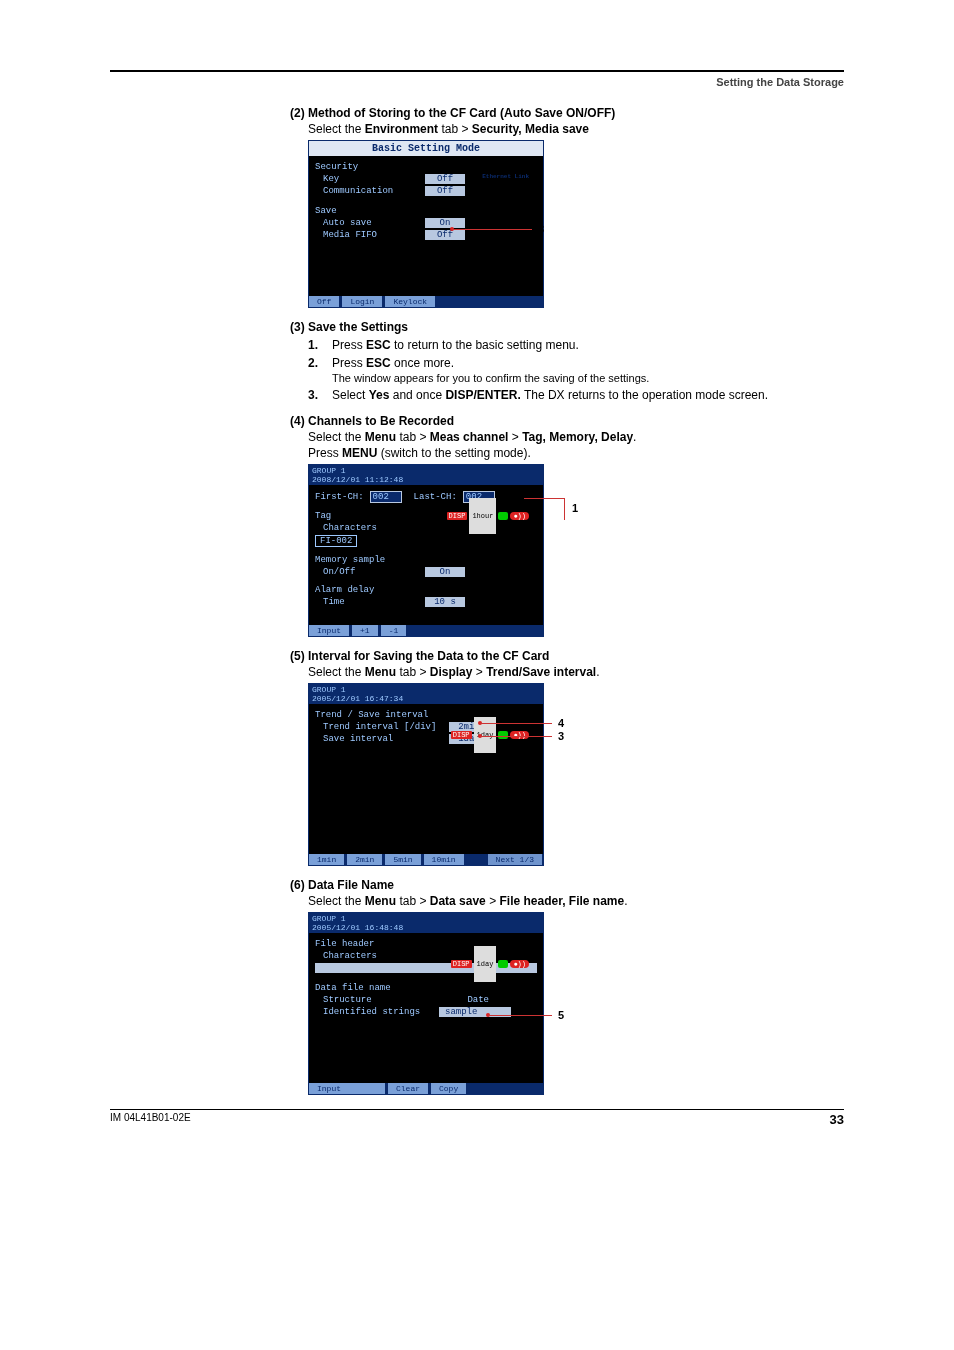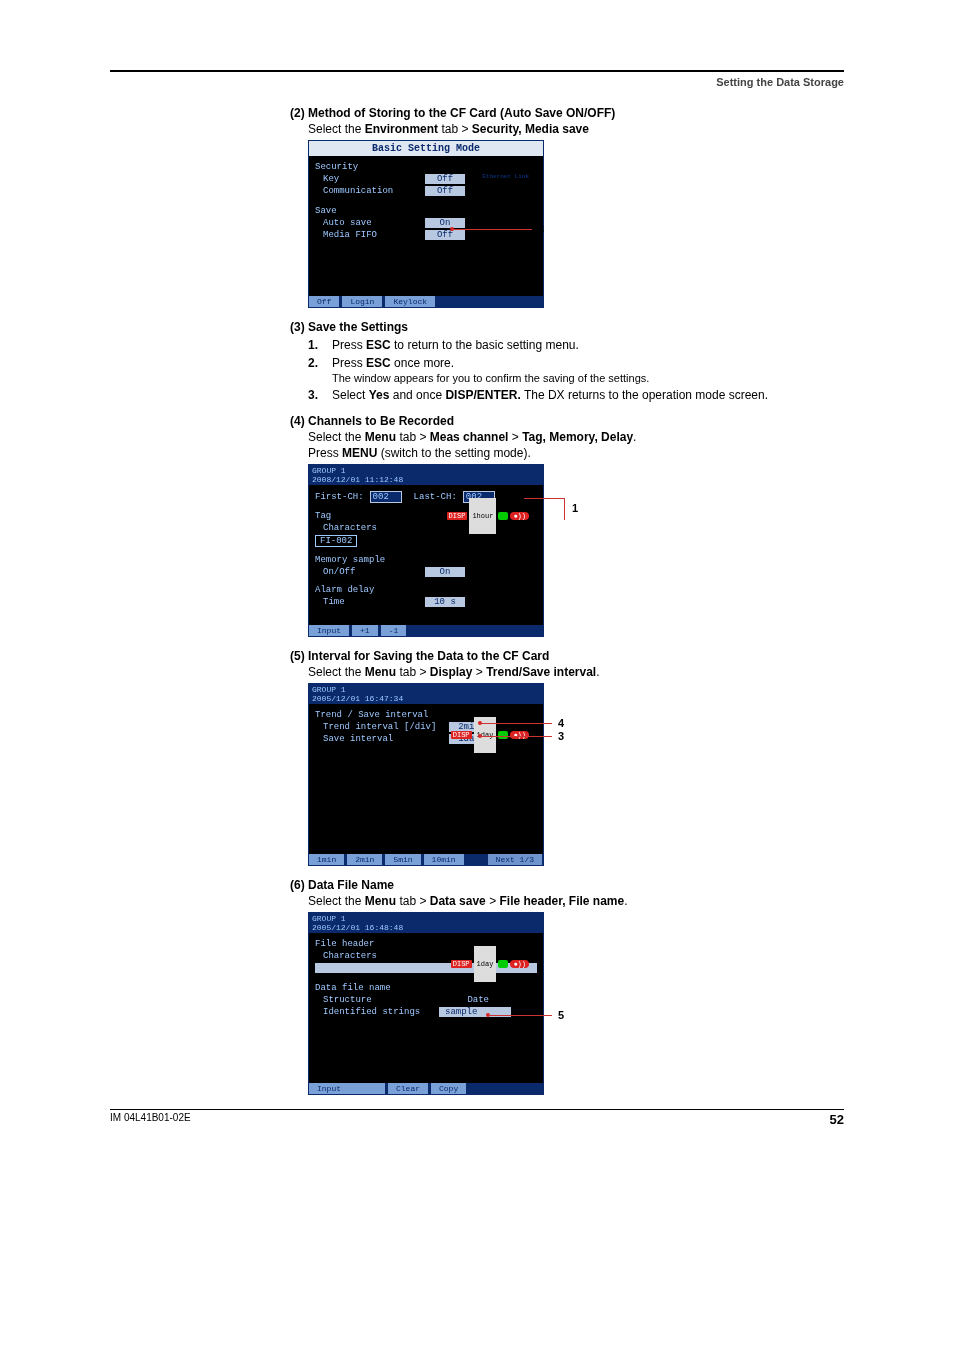--- a/index.html
+++ b/index.html
@@ -454,15 +454,15 @@
         </div>
       </div>
       <div class="note-dot" style="left:198px;top:103px"></div>
       <div class="note-line" style="left:198px;top:103px;width:64px"></div>
       <div class="note-num" style="left:268px;top:97px">5</div>
     </div>
   </div>
 
   <div class="pg-footer">
     <span>IM 04L41B01-02E</span>
-    <span class="pg-num">52</span>
+    <span class="pg-num">33</span>
   </div>
 </div>
 
 </body></html>

